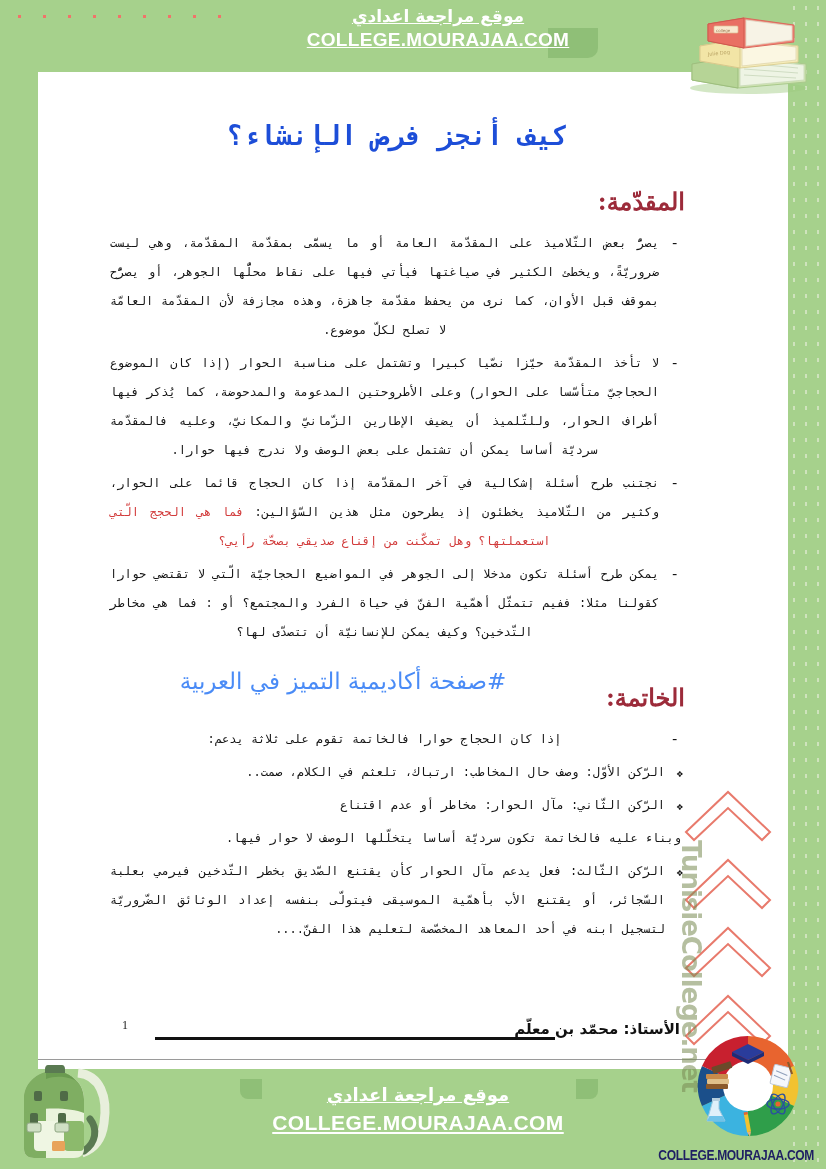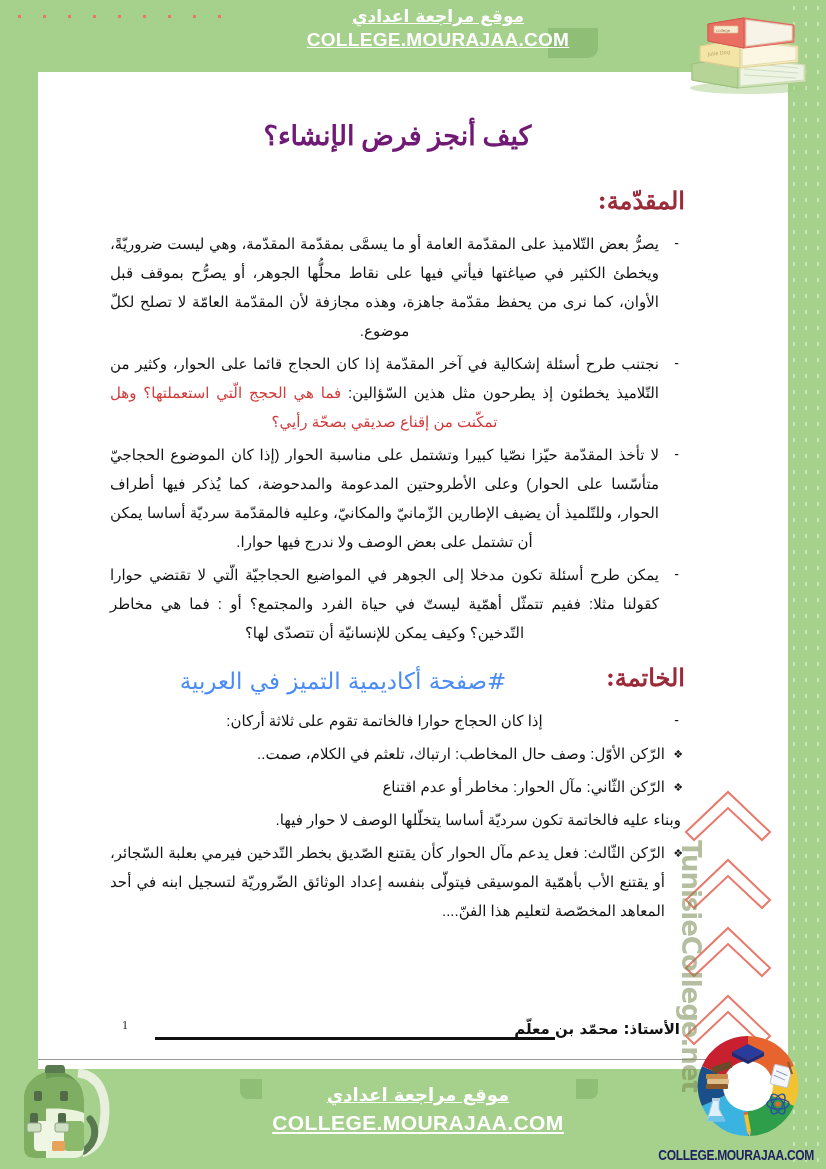--- a/index.html
+++ b/index.html
@@ -139,43 +139,43 @@
   
   .doc {
     position: absolute;
     left: 110px; top: 120px;
     width: 575px;
     direction: rtl;
     text-align: justify;
     z-index: 20;
   }
   .doc-title {
-    font-family: Liberation Serif, serif;
+    font-family: Liberation Mono, monospace;
     font-size: 27px; font-weight: bold;
-    color: #701a75;
+    color: #1d4ed8;
     text-align: center;
     letter-spacing: -1px;
     margin: 0 0 34px 0;
     direction: rtl;
   }
   .section-head {
     font-family: "DejaVu Serif", serif;
     font-size: 24px; font-weight: bold;
     color: #9c2b3a;
     direction: rtl;
     text-align: right;
     margin: 0 0 14px 0;
   }
-  .section-head.khatima { margin-top: 16px; position: relative; z-index: 22; }
+  .section-head.khatima { margin-top: 35px; position: relative; z-index: 22; }
 
   ul.bullets { list-style: none; }
   li.bullet {
     position: relative;
-    font-family: Liberation Sans, sans-serif;
-    font-size: 15px;
+    font-family: Liberation Mono, monospace;
+    font-size: 12px;
     line-height: 29px;
     color: #141414;
     direction: rtl;
     text-align: justify;
     text-align-last: center;
     padding-right: 26px;
     margin-bottom: 4px;
   }
   li.bullet::before {
     content: "-";
@@ -311,28 +311,28 @@
       <path d="M10 248 L52 208 L94 248 L86 256 L52 224 L18 256 Z"></path>
     </g>
   </svg>
 
   <div class="doc">
     <h1 class="doc-title">كيف أنجز فرض الإنشاء؟</h1>
 
     <div class="section-head">المقدّمة:</div>
     <ul class="bullets">
       <li class="bullet">يصرُّ بعض التّلاميذ على المقدّمة العامة أو ما يسمَّى بمقدّمة المقدّمة، وهي ليست ضروريّةً، ويخطئ الكثير في صياغتها فيأتي فيها على نقاط محلُّها الجوهر، أو يصرُّح بموقف قبل الأوان، كما نرى من يحفظ مقدّمة جاهزة، وهذه مجازفة لأن المقدّمة العامّة لا تصلح لكلّ موضوع.</li>
+      <li class="bullet">لا تأخذ المقدّمة حيّزا نصّيا كبيرا وتشتمل على مناسبة الحوار (إذا كان الموضوع الحجاجيّ متأسّسا على الحوار) وعلى الأطروحتين المدعومة والمدحوضة، كما يُذكر فيها أطراف الحوار، وللتّلميذ أن يضيف الإطارين الزّمانيّ والمكانيّ، وعليه فالمقدّمة سرديّة أساسا يمكن أن تشتمل على بعض الوصف ولا ندرج فيها حوارا.</li>
       <li class="bullet"><span>نجتنب طرح أسئلة إشكالية في آخر المقدّمة إذا كان الحجاج قائما على الحوار، وكثير من التّلاميذ يخطئون إذ يطرحون مثل هذين السّؤالين: </span><span class="q-red">فما هي الحجج الّتي استعملتها؟ وهل تمكّنت من إقناع صديقي بصحّة رأيي؟</span></li>
-      <li class="bullet">لا تأخذ المقدّمة حيّزا نصّيا كبيرا وتشتمل على مناسبة الحوار (إذا كان الموضوع الحجاجيّ متأسّسا على الحوار) وعلى الأطروحتين المدعومة والمدحوضة، كما يُذكر فيها أطراف الحوار، وللتّلميذ أن يضيف الإطارين الزّمانيّ والمكانيّ، وعليه فالمقدّمة سرديّة أساسا يمكن أن تشتمل على بعض الوصف ولا ندرج فيها حوارا.</li>
-      <li class="bullet">يمكن طرح أسئلة تكون مدخلا إلى الجوهر في المواضيع الحجاجيّة الّتي لا تقتضي حوارا كقولنا مثلا: ففيم تتمثّل أهمّية ليستّ في حياة الفرد والمجتمع؟ أو : فما هي مخاطر التّدخين؟ وكيف يمكن للإنسانيّة أن تتصدّى لها؟</li>
+      <li class="bullet">يمكن طرح أسئلة تكون مدخلا إلى الجوهر في المواضيع الحجاجيّة الّتي لا تقتضي حوارا كقولنا مثلا: ففيم تتمثّل أهمّية الفنّ في حياة الفرد والمجتمع؟ أو : فما هي مخاطر التّدخين؟ وكيف يمكن للإنسانيّة أن تتصدّى لها؟</li>
     </ul>
 
     <div class="section-head khatima">الخاتمة:</div>
     <ul class="bullets">
-      <li class="bullet">إذا كان الحجاج حوارا فالخاتمة تقوم على ثلاثة أركان:</li>
+      <li class="bullet">إذا كان الحجاج حوارا فالخاتمة تقوم على ثلاثة يدعم:</li>
       <li class="bullet diamond">الرّكن الأوّل: وصف حال المخاطب: ارتباك، تلعثم في الكلام، صمت..</li>
       <li class="bullet diamond">الرّكن الثّاني: مآل الحوار: مخاطر أو عدم اقتناع</li>
       <li class="bullet nobullet">وبناء عليه فالخاتمة تكون سرديّة أساسا يتخلّلها الوصف لا حوار فيها.</li>
       <li class="bullet diamond">الرّكن الثّالث: فعل يدعم مآل الحوار كأن يقتنع الصّديق بخطر التّدخين فيرمي بعلبة السّجائر، أو يقتنع الأب بأهمّية الموسيقى فيتولّى بنفسه إعداد الوثائق الضّروريّة لتسجيل ابنه في أحد المعاهد المخصّصة لتعليم هذا الفنّ....</li>
     </ul>
   </div>
 
   <div class="wm-blue">#صفحة أكاديمية التميز في العربية</div>
 
   <div class="wm-vertical">TunisieCollege.net</div>

